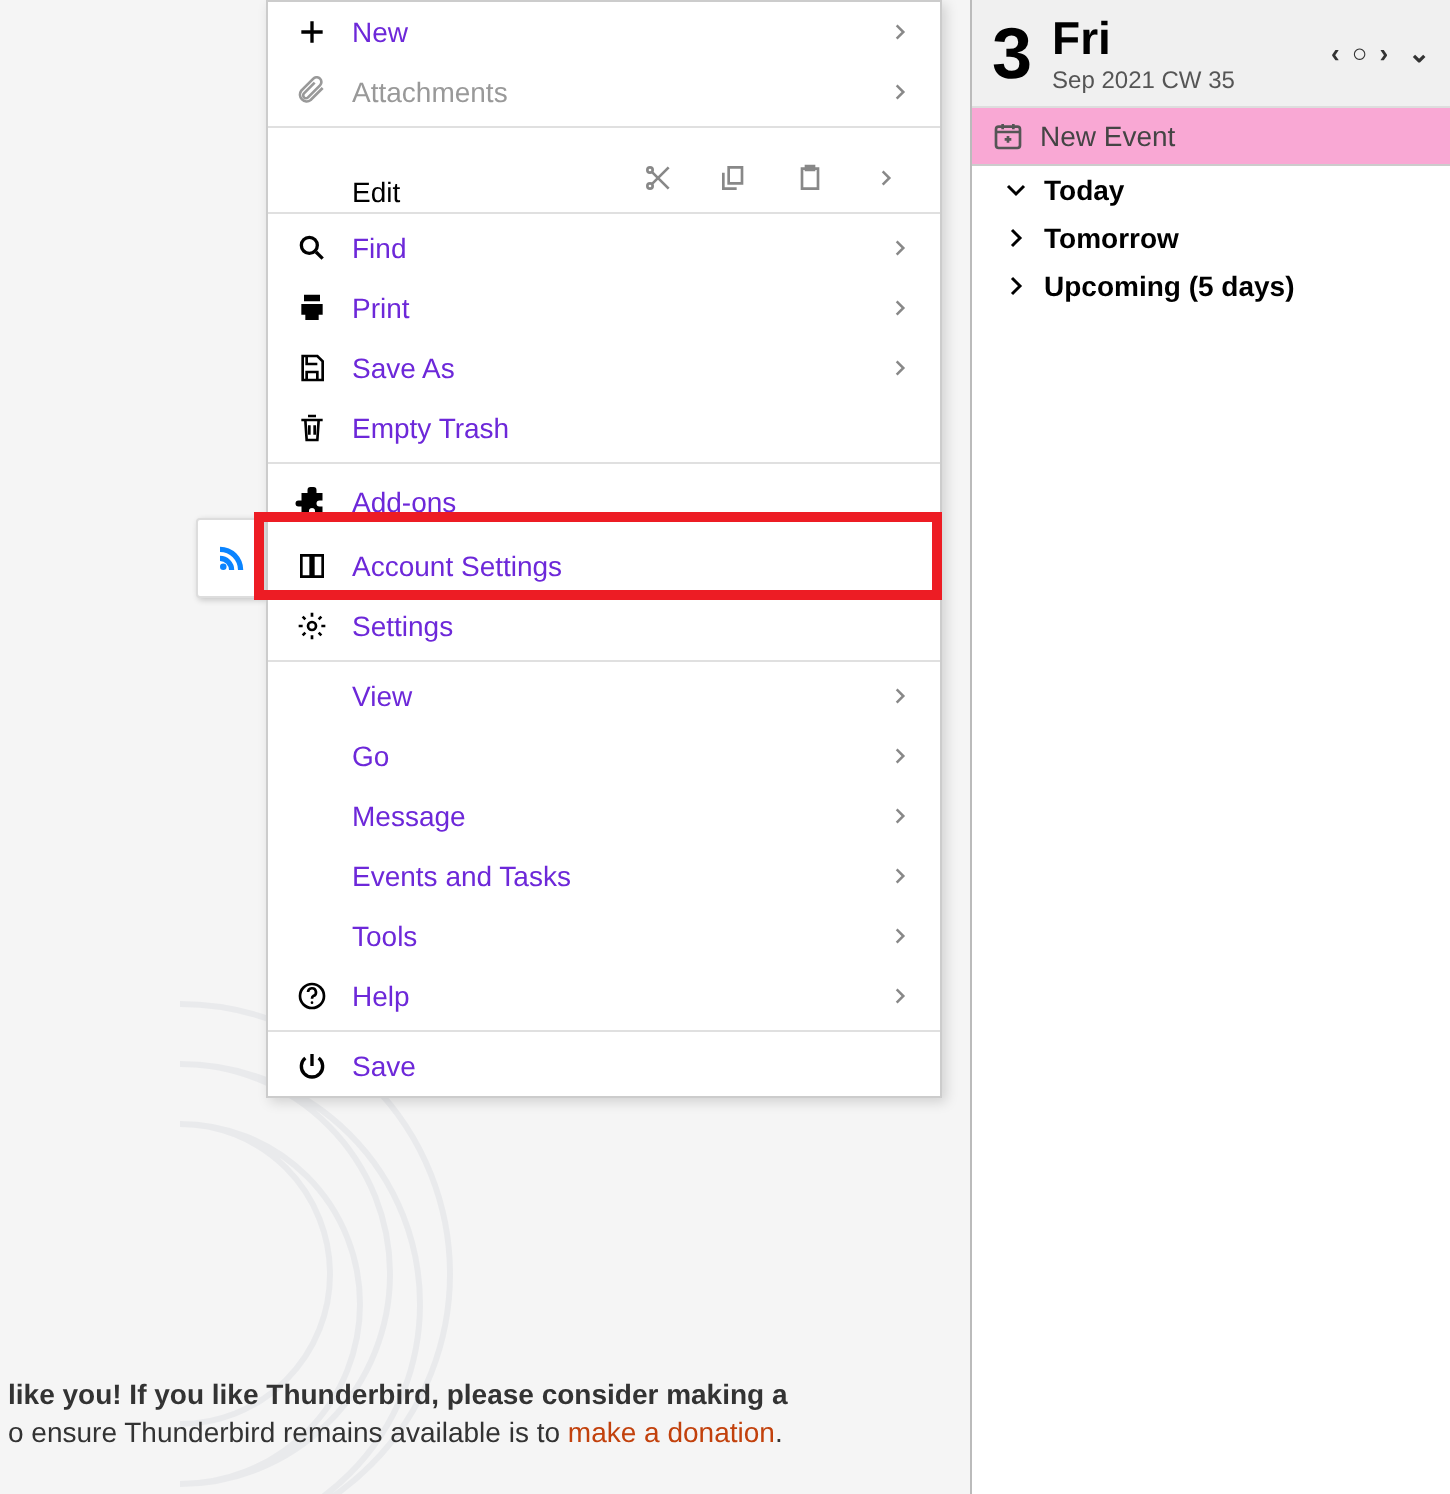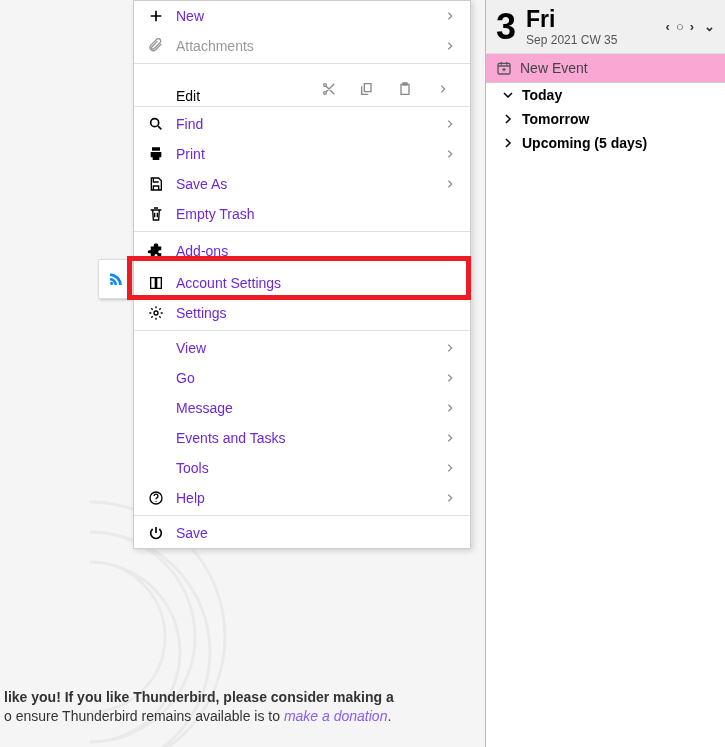--- a/index.html
+++ b/index.html
@@ -125,21 +125,21 @@
       position: absolute;
       left: 0;
       bottom: 20px;
       width: 470px;
       padding: 0 4px;
       font-size: 14px;
       color: #333;
       line-height: 1.4;
     }
     .bottom-text .bold { font-weight: bold; }
-    .bottom-text .link { color: #8b5cf6; font-style: italic; }
+    .bottom-text .link { color: #c2410c; }
     .rss-btn {
       position: absolute;
       left: 98px;
       top: 259px;
       width: 35px;
       height: 40px;
       background: #fff;
       border: 1px solid #ddd;
       border-radius: 2px;
       display: flex;

